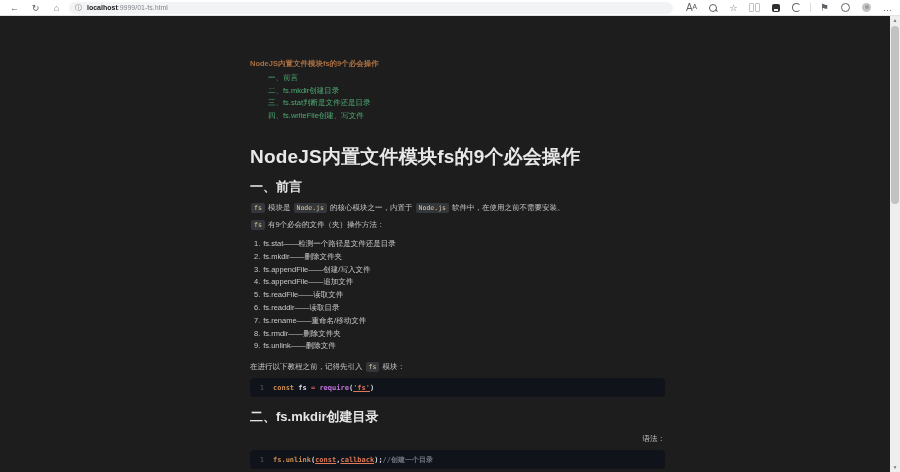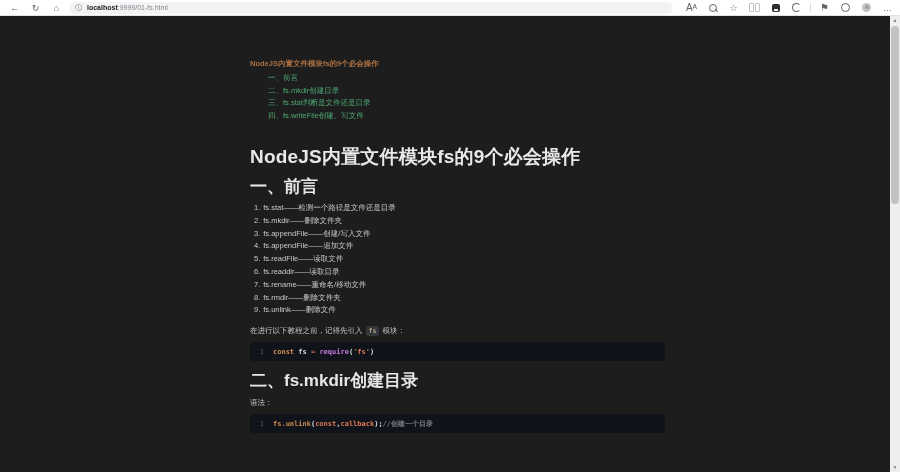--- a/index.html
+++ b/index.html
@@ -42,45 +42,45 @@
   .avatar::after{content:"";position:absolute;left:2.5px;top:1.5px;width:4px;height:4px;border-radius:50%;background:#9a9da0;}
   
   .page{position:absolute;left:0;top:16px;width:900px;height:456px;background:var(--page-bg,#1d1d1d);}
   .content{position:absolute;left:250px;top:0;width:415px;color:#c9c9c9;}
   .toc-title{padding-top:43px;font-size:7.5px;line-height:9px;font-weight:bold;color:var(--toc-title-orange,#aa6f42);}
   .toc-list{margin:4px 0 0;padding:0 0 0 18px;list-style:none;}
   .toc-item{display:flex;font-size:7.5px;line-height:12.5px;}
   .toc-marker{min-width:14px;color:var(--accent-green,#4dab74);}
   .toc-link{color:var(--accent-green,#4dab74);text-decoration:none;cursor:pointer;}
   h1{margin:24px 0 0;font-size:19px;line-height:22px;color:#e8e8e8;font-weight:bold;letter-spacing:.2px;}
-  h2{margin:11px 0 0;font-size:17px;line-height:15px;color:#e6e6e6;font-weight:bold;}
+  h2{margin:11px 0 0;font-size:13px;line-height:15px;color:#e6e6e6;font-weight:bold;}
   h2.mk{margin-top:12px;}
   .para{margin:9px 0 0;font-size:7.5px;line-height:10px;color:#c6c6c6;}
   .para.tight{margin-top:7px;}
-  .para.syn{margin-top:10px;}
+  .para.syn{margin-top:10px;text-align:right;}
   .inline-code{
     font-family:"DejaVu Sans Mono","Liberation Mono",monospace;
     font-size:6.5px;background:#33363b;color:#dcc99a;
     padding:1px 3px;border-radius:2px;margin:0 1px;
   }
   .steps{margin:8px 0 0;padding:0 0 0 4px;list-style:none;}
   .step{display:flex;font-size:7.5px;line-height:12.8px;color:#c9c9c9;}
   .step-num{margin-right:3px;}
   .codeblock{
     margin-top:6px;width:415px;height:19px;box-sizing:border-box;
     background:var(--code-block-bg,#10131a);border-radius:4px;
     display:flex;align-items:center;
     font-family:"DejaVu Sans Mono","Liberation Mono",monospace;font-size:7px;
   }
   .line-no{width:14px;text-align:right;color:#565c63;margin-right:9px;flex:none;}
   .code-line{white-space:pre;font-weight:bold;}
   .tok-kw{color:var(--tok-kw,#cf8e4f);}
   .tok-op{color:var(--tok-op,#e05c5c);}
   .tok-fn{color:var(--tok-fn,#c678dd);}
-  .tok-str{color:var(--tok-str,#df7a55);}
+  .tok-str{color:var(--tok-str,#df7a55);text-decoration:underline;}
   .tok-comment{color:var(--tok-comment,#6e7680);font-weight:bold;}
   .tok-plain{color:#d8dce2;}
   
   .scrollbar{position:absolute;right:0;top:0;width:10px;height:456px;background:#eeeeee;}
   .sb-arrow{height:9px;text-align:center;font-size:5px;line-height:9px;color:#7d7d7d;user-select:none;}
   .sb-down{position:absolute;bottom:0;left:0;width:10px;}
   .sb-thumb{position:absolute;top:10px;left:1px;width:8px;height:178px;background:#c2c2c2;border-radius:4px;}
 </style>
 </head>
 <body>
@@ -146,20 +146,22 @@
           <li class="toc-item">
             <span class="toc-marker">四、</span>
             <a class="toc-link">fs.writeFile创建、写文件</a>
           </li>
         </ul>
     </div>
 
     <h1>NodeJS内置文件模块fs的9个必会操作</h1>
 
     <h2>一、前言</h2>
+    <p class="para"><code class="inline-code">fs</code><span> 模块是 </span><code class="inline-code">Node.js</code><span> 的核心模块之一，内置于 </span><code class="inline-code">Node.js</code><span> 软件中，在使用之前不需要安装。</span></p>
+    <p class="para tight"><code class="inline-code">fs</code><span> 有9个必会的文件（夹）操作方法：</span></p>
     <ol class="steps">
         <li class="step">
           <span class="step-num">1.</span>
           <span class="step-label">fs.stat——检测一个路径是文件还是目录</span>
         </li>
         <li class="step">
           <span class="step-num">2.</span>
           <span class="step-label">fs.mkdir——删除文件夹</span>
         </li>
         <li class="step">

